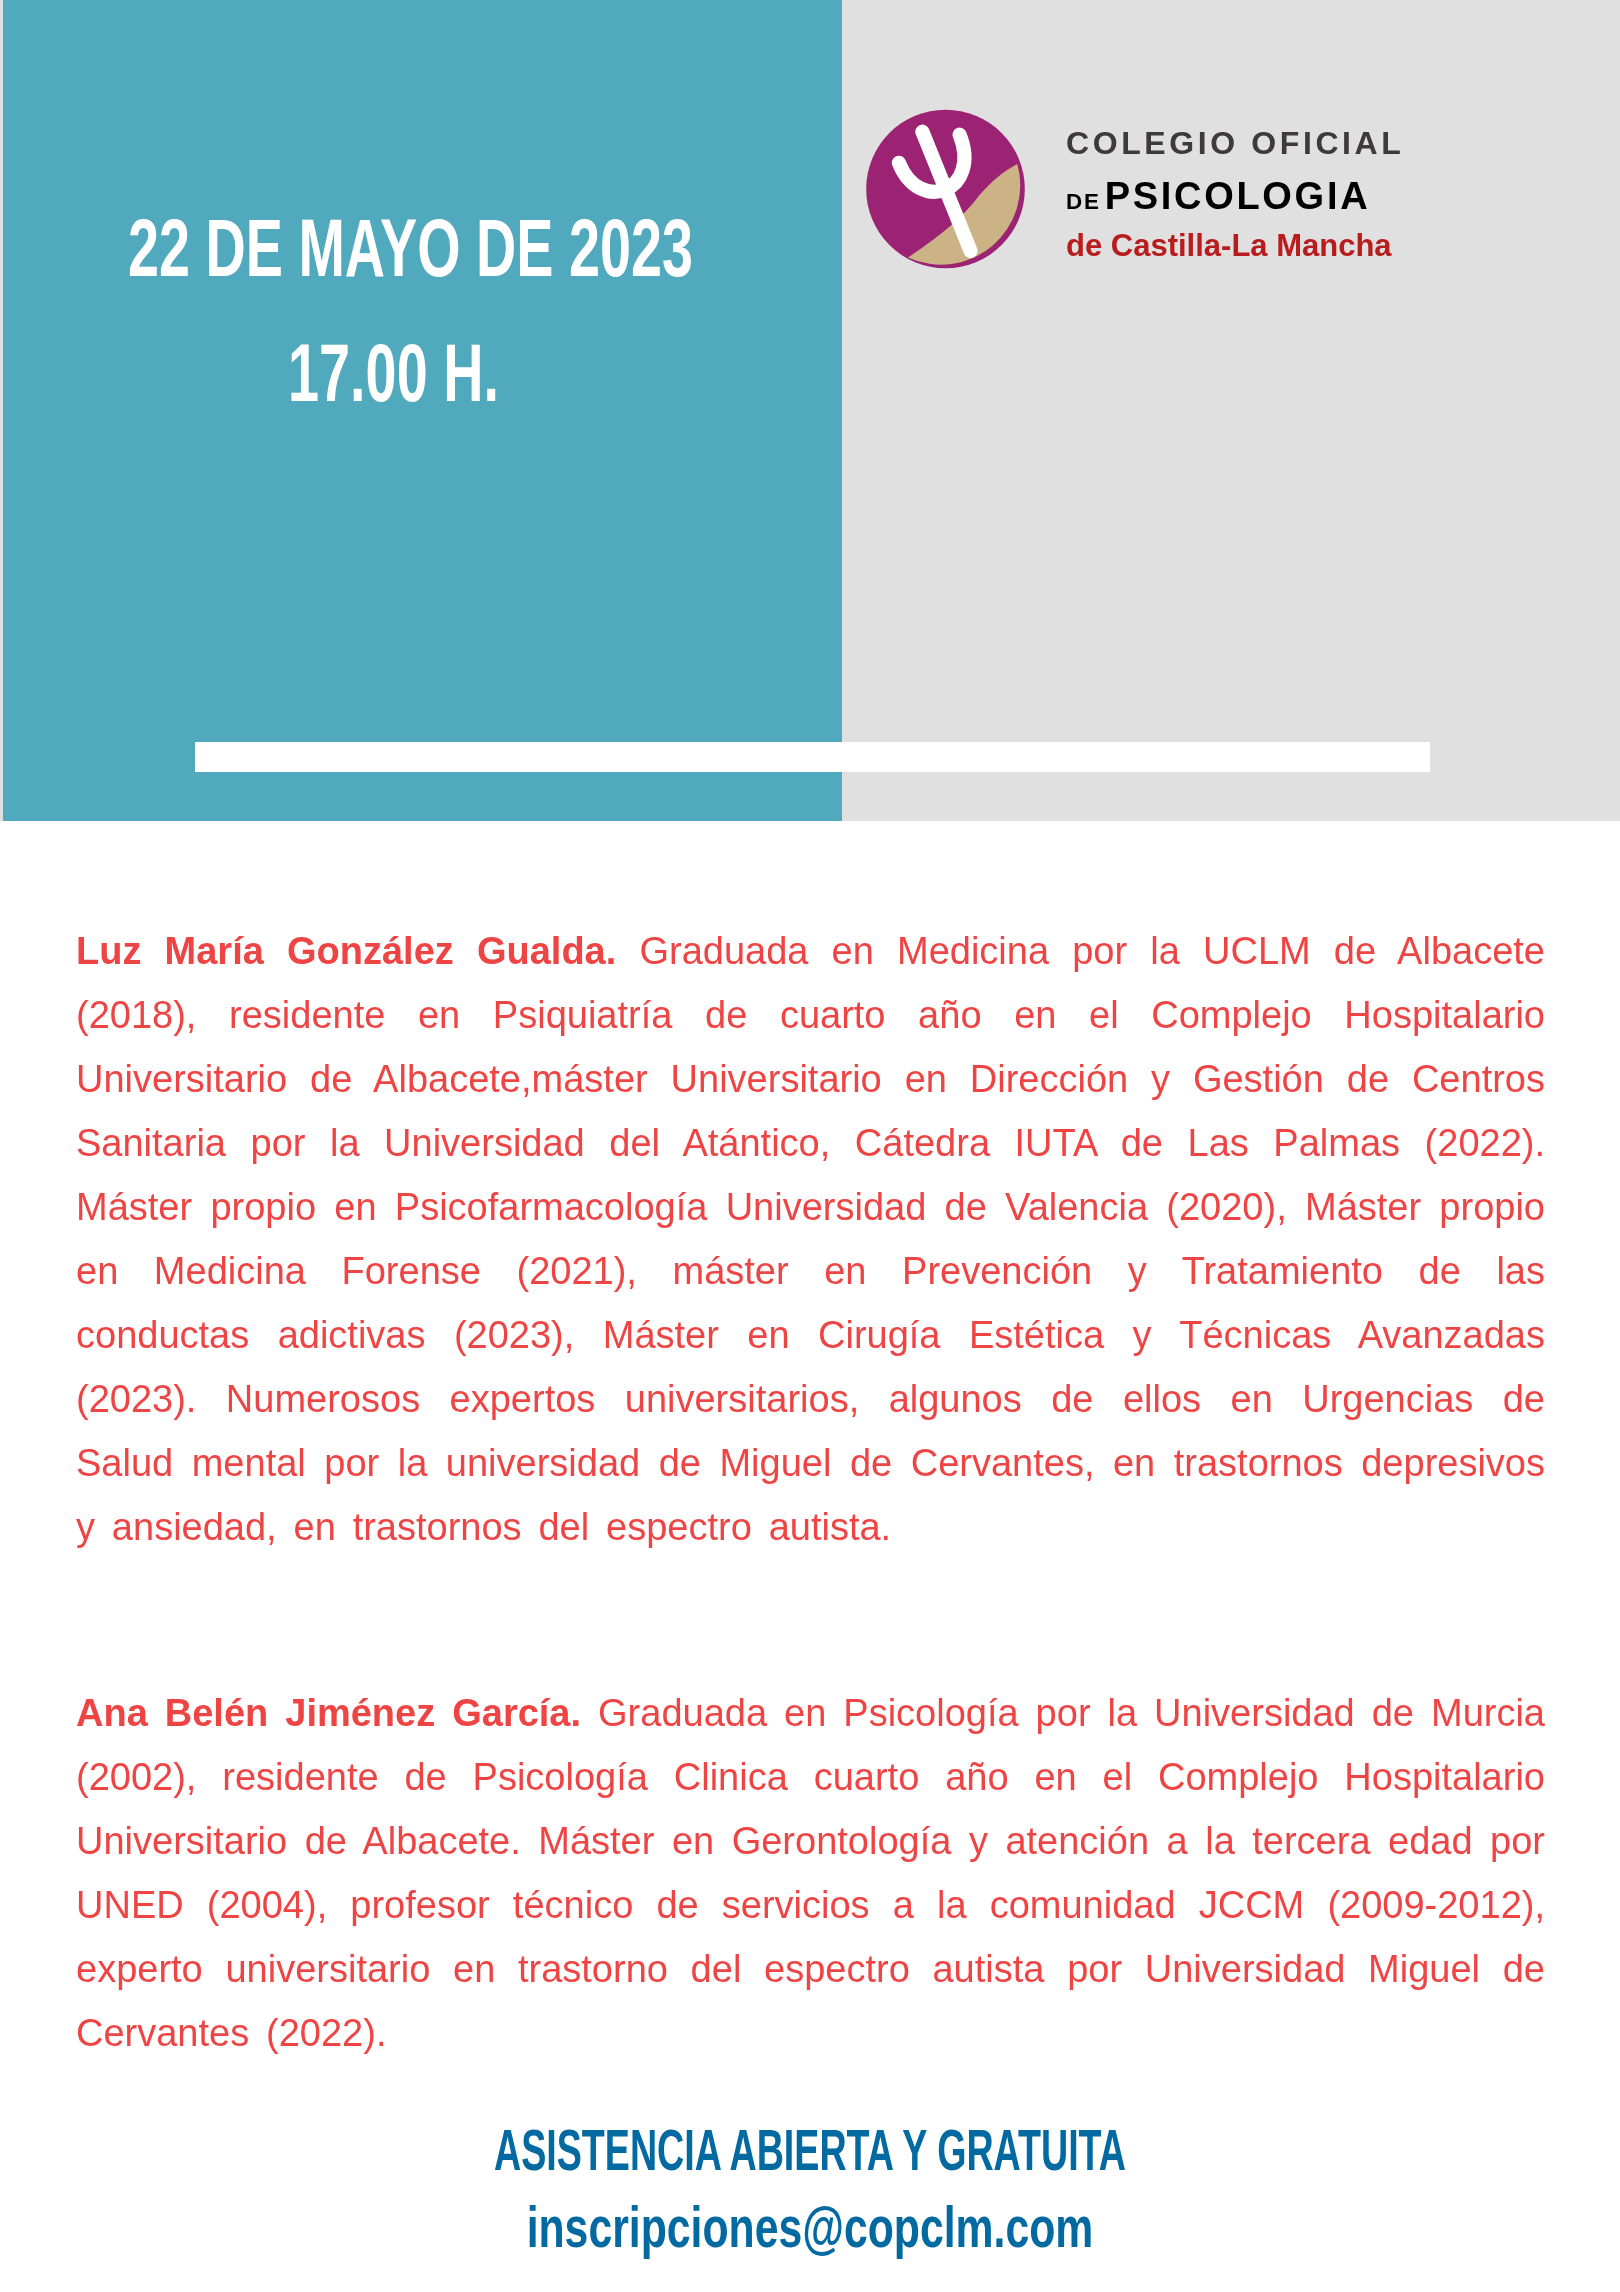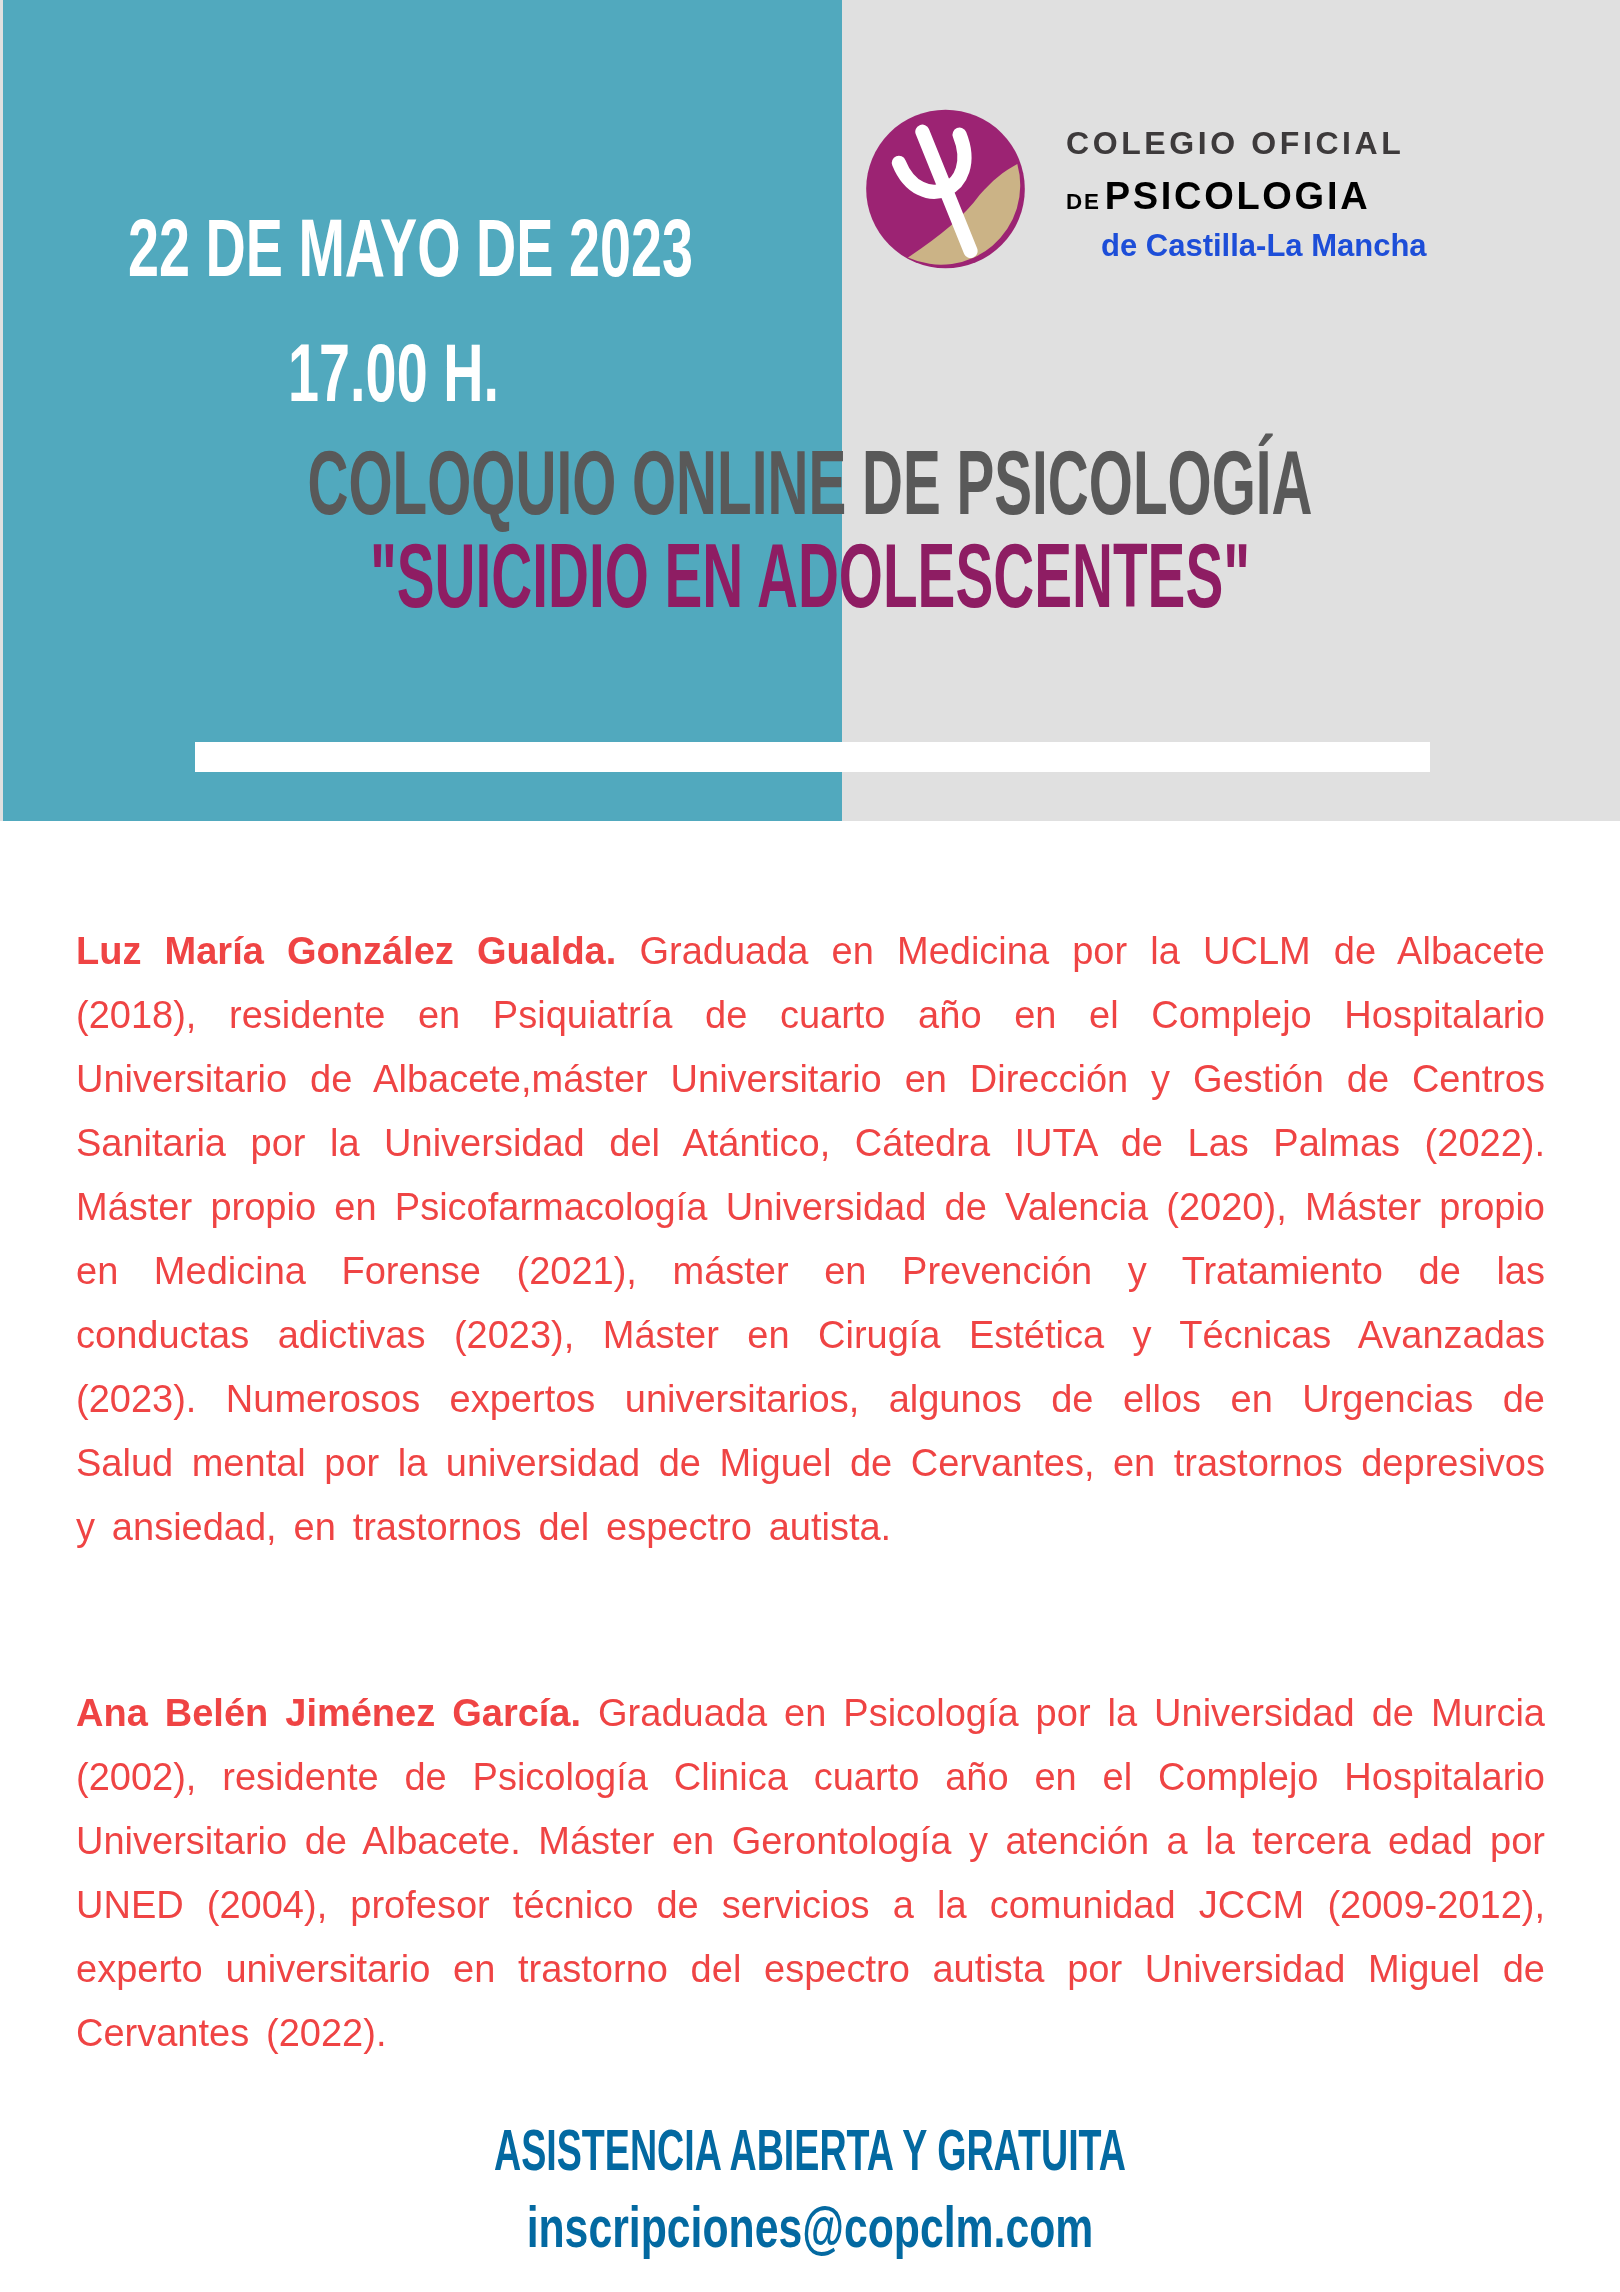--- a/index.html
+++ b/index.html
@@ -21,21 +21,21 @@
   .sx63 { transform:scaleX(0.63); }
   .sx66 { transform:scaleX(0.66); }
   .sx75 { transform:scaleX(0.75); }
   
   .logo-mark { position:absolute; left:862px; top:104px; width:167px; height:170px; }
   .logo-text { position:absolute; left:1066px; top:125px; }
   .logo-l1 { font-size:32px; font-weight:bold; letter-spacing:3.6px; color:#3D3A3B; white-space:nowrap; }
   .logo-l2 { margin-top:12.5px; color:#000000; white-space:nowrap; }
   .logo-l2 .sm { font-size:22.4px; font-weight:bold; letter-spacing:1.8px; vertical-align:baseline; }
   .logo-l2 .lg { font-size:38px; font-weight:bold; letter-spacing:2.7px; }
-  .logo-l3 { margin-top:10.7px; font-size:31px; font-weight:bold; color:#1d4ed8; white-space:nowrap;margin-left:35px; }
+  .logo-l3 { margin-top:10.7px; font-size:31px; font-weight:bold; color:#b91c1c; white-space:nowrap; }
   
   .titles {
     position:absolute; left:0; top:437px; width:1620px;
     text-align:center; font-weight:bold; font-size:90px; line-height:93px;
   }
   .title-1 { color:#595959; }
   .title-2 { color:#8E1D63; }
   .white-bar { position:absolute; left:195px; top:742px; width:1235px; height:30px; background:#ffffff; }
   
   .para {
@@ -77,24 +77,20 @@
 
     <div class="logo-text">
       <div class="logo-l1">COLEGIO OFICIAL</div>
       <div class="logo-l2">
         <span class="sm">DE</span>
         <span class="lg">PSICOLOGIA</span>
       </div>
       <div class="logo-l3">de Castilla-La Mancha</div>
     </div>
 
-    <div class="titles">
-      <span class="cx sx63 title-1">COLOQUIO ONLINE DE PSICOLOGÍA</span>
-      <span class="cx sx63 title-2">"SUICIDIO EN ADOLESCENTES"</span>
-    </div>
 
     <div class="white-bar"></div>
   </div>
 
   <p class="para para-1"><b>Luz María González Gualda.</b><span> Graduada en Medicina por la UCLM de Albacete (2018), residente en Psiquiatría de cuarto año en el Complejo Hospitalario Universitario de Albacete,máster Universitario en Dirección y Gestión de Centros Sanitaria por la Universidad del Atántico, Cátedra IUTA de Las Palmas (2022). Máster propio en Psicofarmacología Universidad de Valencia (2020), Máster propio en Medicina Forense (2021), máster en Prevención y Tratamiento de las conductas adictivas (2023), Máster en Cirugía Estética y Técnicas Avanzadas (2023). Numerosos expertos universitarios, algunos de ellos en Urgencias de Salud mental por la universidad de Miguel de Cervantes, en trastornos depresivos y ansiedad, en trastornos del espectro autista.</span></p>
 
   <p class="para para-2"><b>Ana Belén Jiménez García.</b><span> Graduada en Psicología por la Universidad de Murcia (2002), residente de Psicología Clinica cuarto año en el Complejo Hospitalario Universitario de Albacete.  Máster en Gerontología y atención a la tercera edad por UNED (2004), profesor técnico de servicios a la comunidad JCCM (2009-2012), experto universitario en trastorno del espectro autista por Universidad Miguel de Cervantes (2022).</span></p>
 
   <div class="footer">
     <span class="cx sx66">ASISTENCIA ABIERTA Y GRATUITA</span>

